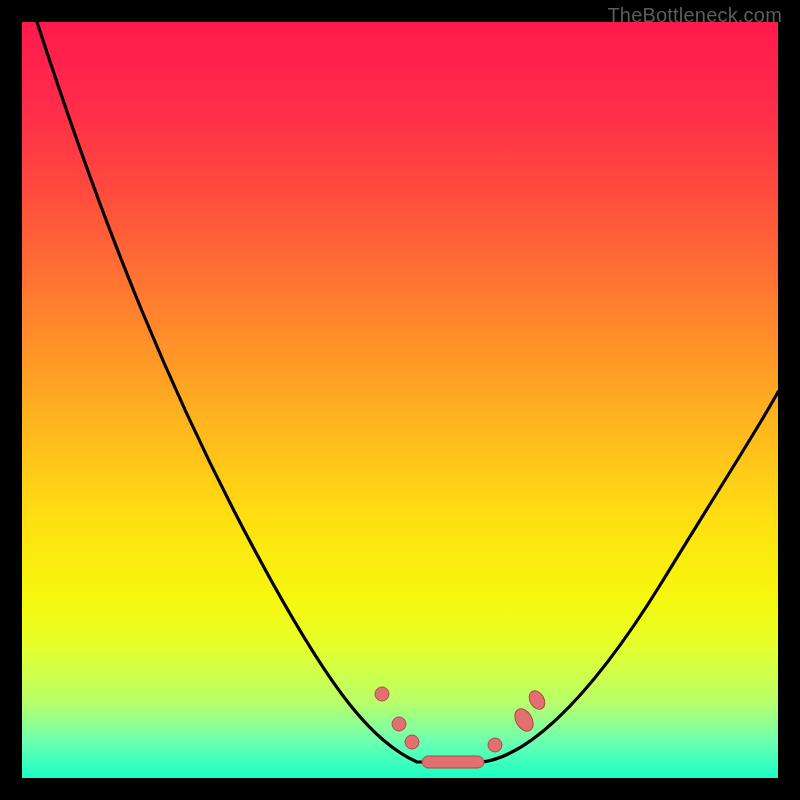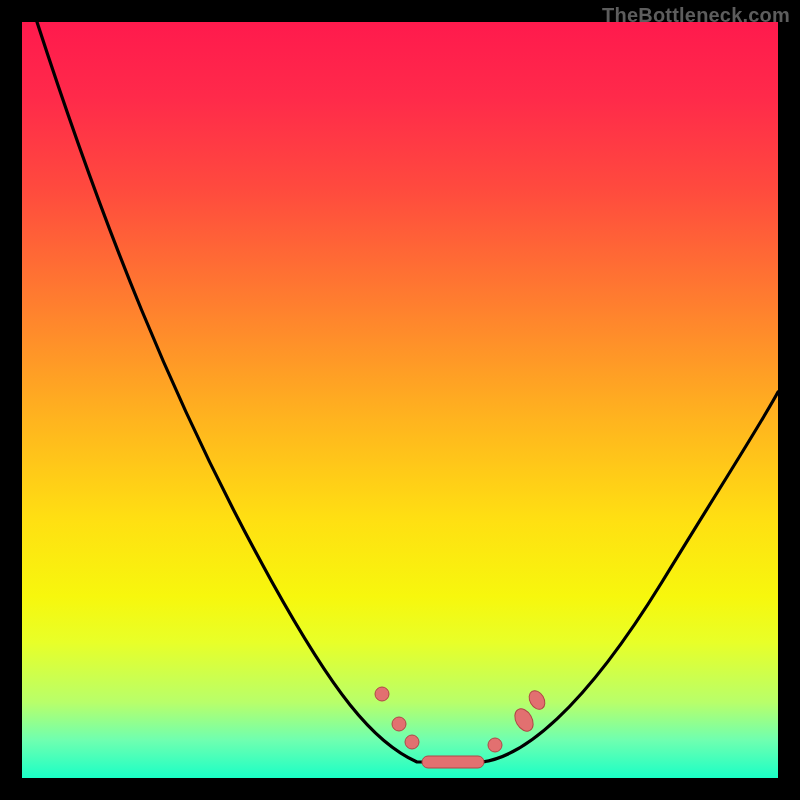--- a/index.html
+++ b/index.html
@@ -41,23 +41,23 @@
   .plot-area svg {
     position: absolute;
     left: 0;
     top: 0;
     width: 756px;
     height: 756px;
   }
   .watermark {
     position: absolute;
     top: 4px;
-    right: 10px;
+    right: 18px;
     font-size: 20px;
-    font-weight: 700;
+    font-weight: 400;
     color: #5d5d5d;
     letter-spacing: 0.2px;
   }
 </style>
 </head>
 <body>
 
 <div class="frame">
   <div class="plot-area">
     <svg viewBox="0 0 756 756">

